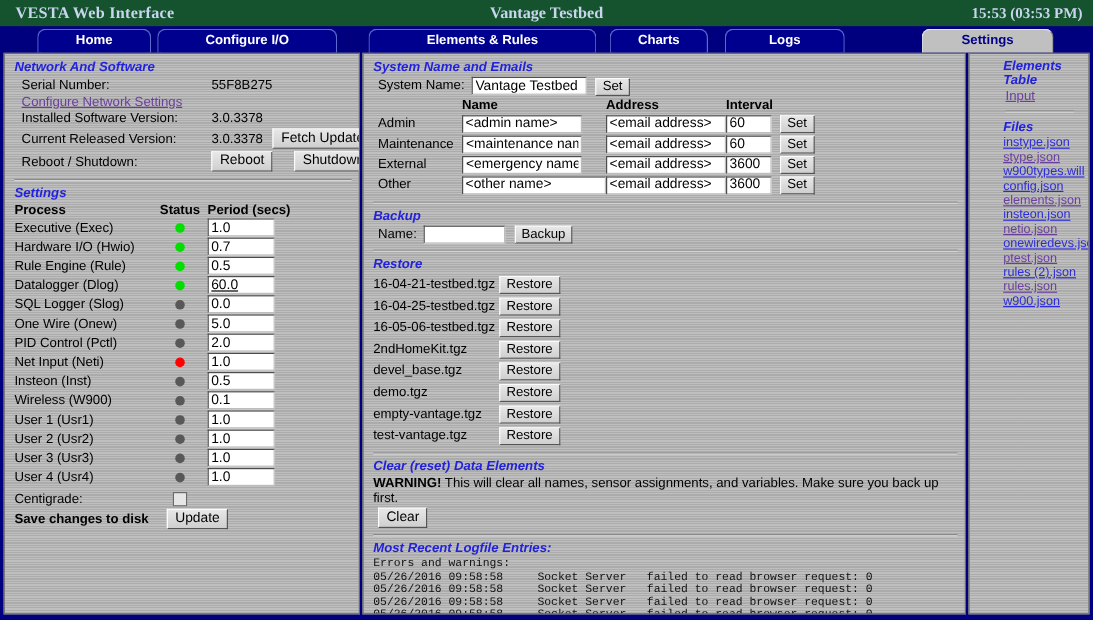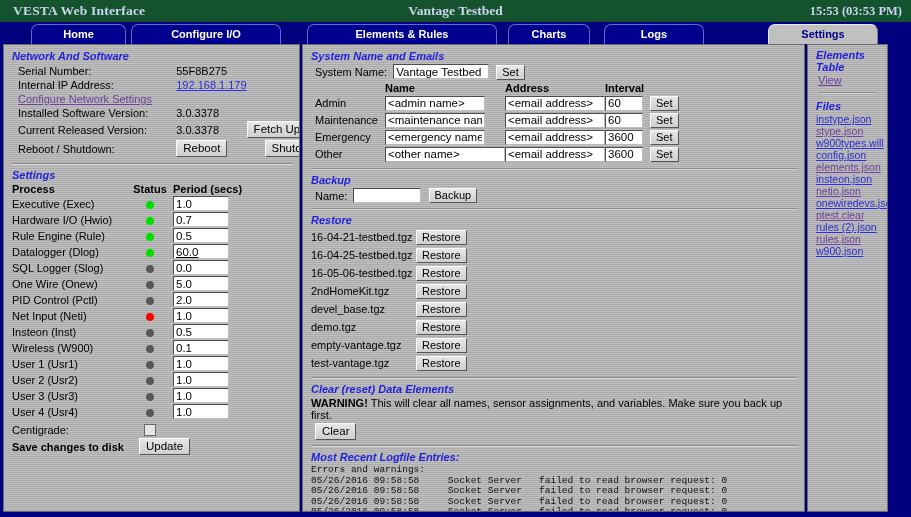--- a/index.html
+++ b/index.html
@@ -109,21 +109,21 @@
         rgba(255,255,255,0.16) 1px,
         rgba(0,0,0,0.045) 1px,
         rgba(0,0,0,0.045) 2px);
     border: 1px solid #6b6b6b;
     box-sizing: border-box;
     overflow: hidden;
     position: relative;
   }
   .panel.left  { width: 297px; margin-right: 2px; }
   .panel.mid   { width: 503px; margin-right: 2px; }
-  .panel.right { width: 81px; }
+  .panel.right { width: 101px; padding-left: 20px; }
 
   .pad { padding: 4px 6px 0 8px; }
 
   .section-title {
     color: #2222dd;
     font-weight: bold;
     font-style: italic;
     font-size: 11px;
     margin: 1px 0 2px 0;
     font-family: "Liberation Sans", sans-serif;
@@ -308,25 +308,20 @@
         <div class="section-title">Network And Software</div>
 
         <table class="kv">
           <tbody>
               <tr>
             <td class="k" style="padding-left:6px">Serial Number:</td>
             <td style="width:120px">55F8B275</td>
             <td></td>
           </tr>
           <tr>
-            <td class="k" style="padding-left:6px">Internal IP Address:</td>
-            <td><a class="link">192.168.1.179</a></td>
-            <td></td>
-          </tr>
-          <tr>
             <td colspan="3" style="padding-left:6px"><a class="link visited">Configure Network Settings</a></td>
           </tr>
           <tr>
             <td class="k" style="padding-left:6px">Installed Software Version:</td>
             <td>3.0.3378</td>
             <td></td>
           </tr>
           <tr>
             <td class="k" style="padding-left:6px">Current Released Version:</td>
             <td>3.0.3378</td>
@@ -473,21 +468,21 @@
                 <td style="padding-left: 5px;"><span class="btn sm">Set</span></td>
               </tr>
               <tr>
                 <td class="lbl">Maintenance</td>
                 <td><input class="inp" value="&lt;maintenance name&gt;" style="width: 100px;"></td>
                 <td><input class="inp" value="&lt;email address&gt;" style="width: 100px;"></td>
                 <td><input class="inp" value="60" style="width: 38px;"></td>
                 <td style="padding-left: 5px;"><span class="btn sm">Set</span></td>
               </tr>
               <tr>
-                <td class="lbl">Emergency</td>
+                <td class="lbl">External</td>
                 <td><input class="inp" value="&lt;emergency name&gt;" style="width: 100px;"></td>
                 <td><input class="inp" value="&lt;email address&gt;" style="width: 100px;"></td>
                 <td><input class="inp" value="3600" style="width: 38px;"></td>
                 <td style="padding-left: 5px;"><span class="btn sm">Set</span></td>
               </tr>
               <tr>
                 <td class="lbl">Other</td>
                 <td><input class="inp" value="&lt;other name&gt;" style="width: 120px;"></td>
                 <td><input class="inp" value="&lt;email address&gt;" style="width: 100px;"></td>
                 <td><input class="inp" value="3600" style="width: 38px;"></td>
@@ -569,33 +564,33 @@
 05/26/2016 09:38:23     Net Input       Exceeded time slot by 3913 milliseconds
 05/26/2016 09:38:23     Net Input       Requesting new IP for
 05/26/2016 09:54:58     Net Input       Requesting new IP for</div>
 
       </div>
     </div>
 
     <div class="panel right">
       <div class="pad">
         <div class="rt-title">Elements Table</div>
-        <a class="link visited" style="margin-left:2px">View</a>
+        <a class="link visited" style="margin-left:2px">Input</a>
         <hr class="hr" style="margin:6px 6px 6px 2px">
         <div class="rt-title">Files</div>
         <div class="files" id="files-list">
             <a class="">instype.json</a>
             <a class="visited">stype.json</a>
             <a class="">w900types.will</a>
             <a class="">config.json</a>
             <a class="visited">elements.json</a>
             <a class="">insteon.json</a>
             <a class="visited">netio.json</a>
             <a class="">onewiredevs.json</a>
-            <a class="visited">ptest.clear</a>
+            <a class="visited">ptest.json</a>
             <a class="">rules (2).json</a>
             <a class="visited">rules.json</a>
             <a class="">w900.json</a>
           </div>
       </div>
     </div>
 
   </div>
 </div>
 

